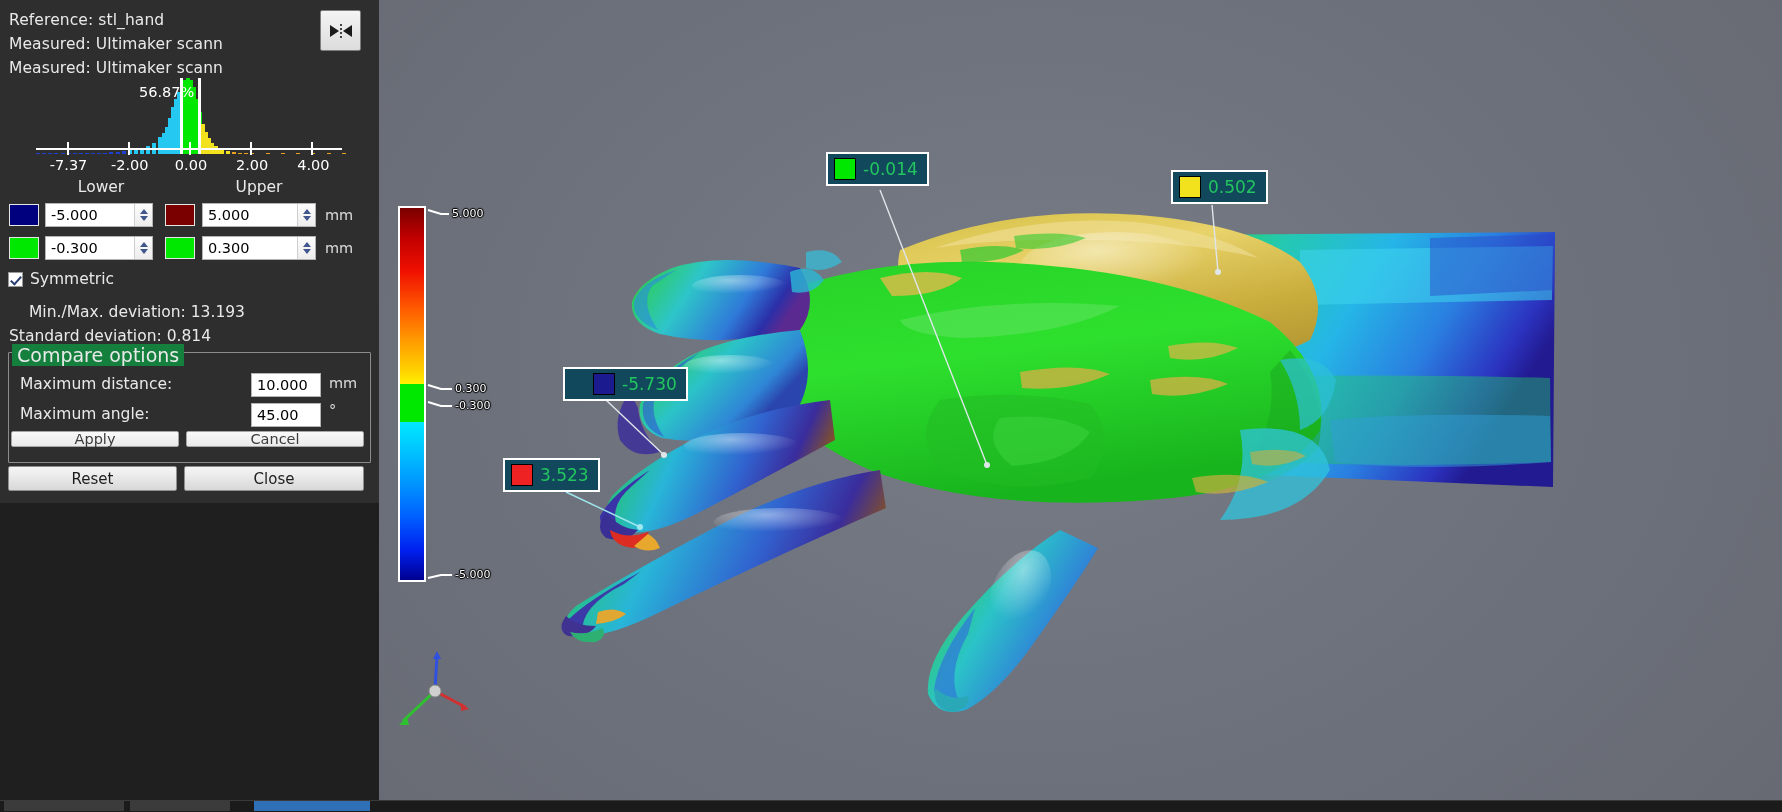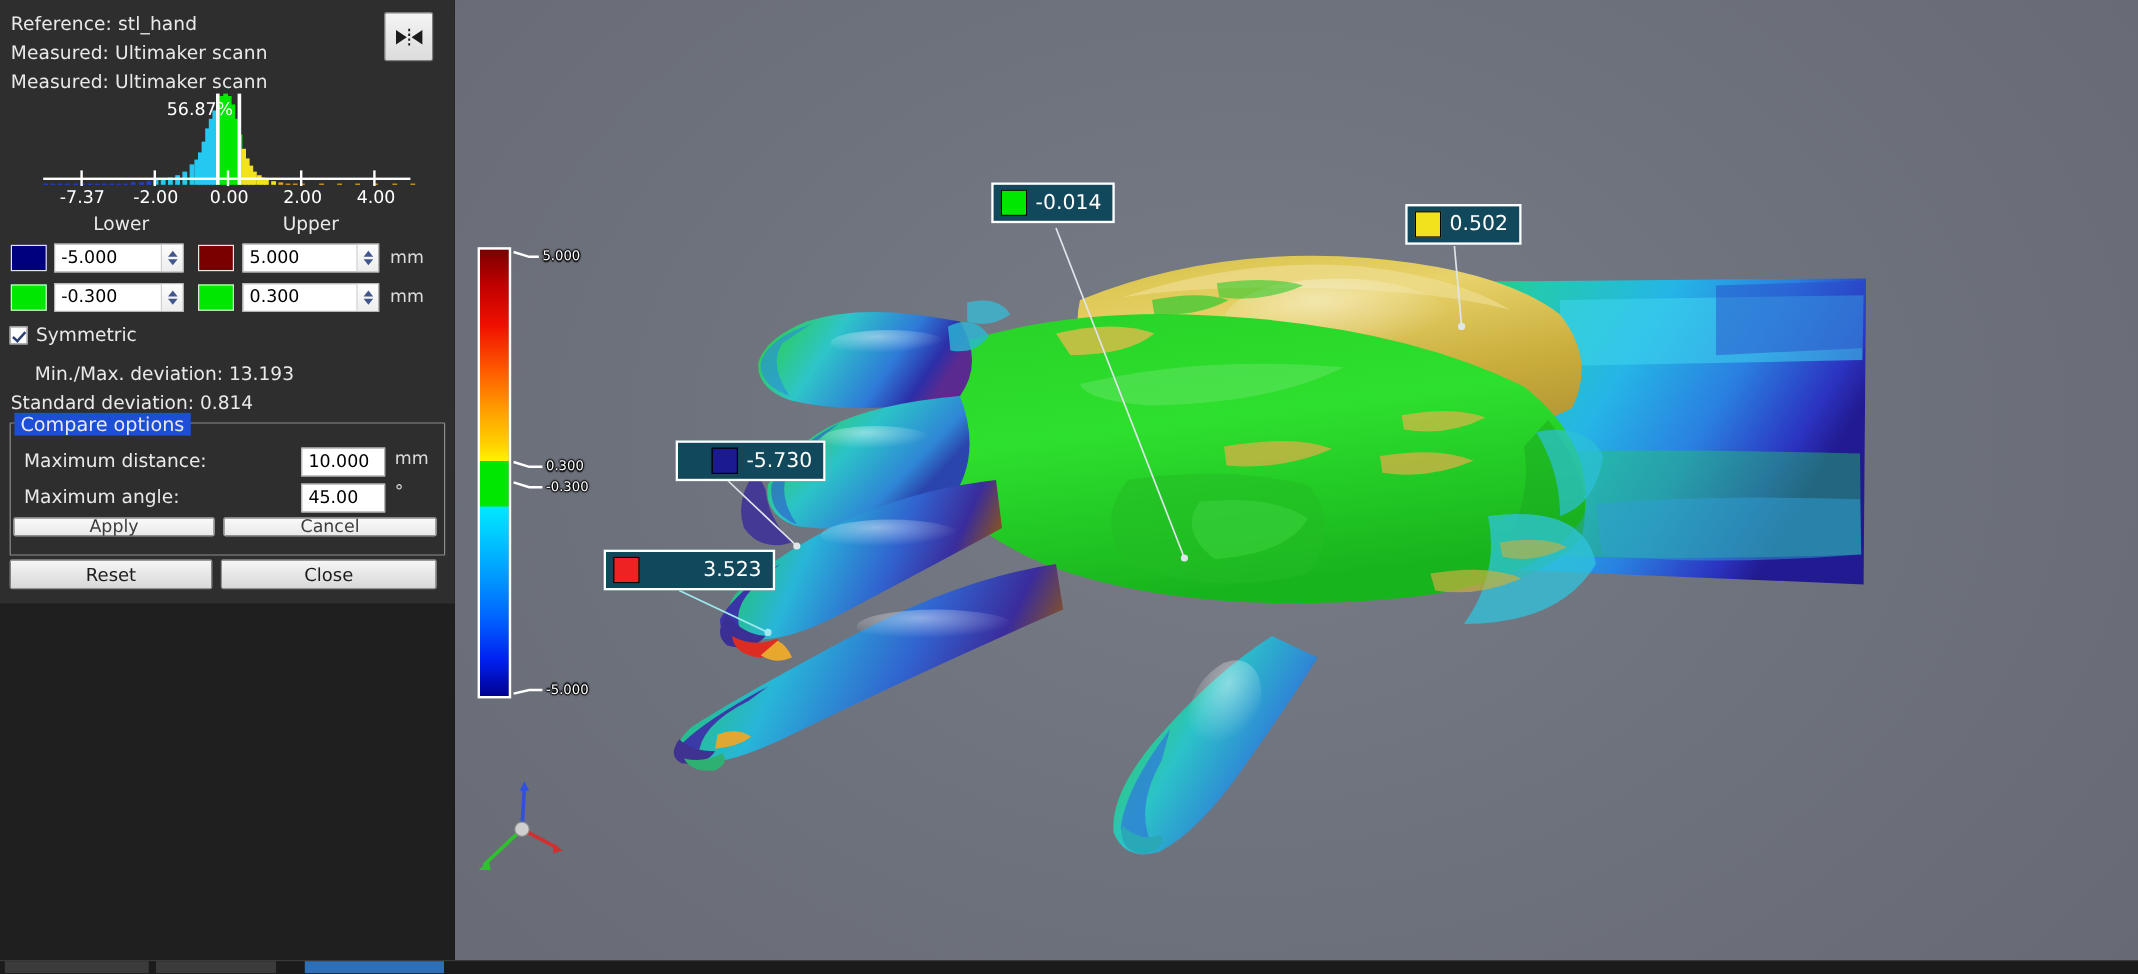--- a/index.html
+++ b/index.html
@@ -212,23 +212,23 @@
   #compare-group {
     position: absolute;
     left: 8px; top: 352px;
     width: 363px; height: 111px;
     border: 1px solid #8c8c8c;
     border-radius: 1px;
   }
   #compare-legend {
     position: absolute;
     left: 12px; top: 344px;
-    background: #1d4ed8;
+    background: #15803d;
     padding: 0 5px;
-    font-size: 16px;
+    font-size: 19px;
     color: #e9e9e9;
   }
   .cmp-lbl {
     position: absolute;
     left: 20px;
     font-size: 15.5px;
     color: #e9e9e9;
     white-space: nowrap;
   }
   #md-lbl { top: 375px; }
@@ -352,21 +352,21 @@
     cursor: pointer;
   }
   .callout .cchip {
     width: 22px; height: 22px;
     border: 1px solid #000;
     margin-right: 7px;
     flex: 0 0 auto;
   }
   .callout .cval {
     font-size: 17px;
-    color: #ffffff;
+    color: #22c55e;
     line-height: 22px;
     white-space: nowrap;
   }
   .leader-svg {
     position: absolute;
     left: 0; top: 0;
     width: 1782px; height: 812px;
     z-index: 25;
     pointer-events: none;
   }
@@ -543,21 +543,21 @@
     <div class="callout" id="callout-yellow" style="left:1171px; top:170px;">
       <span class="cchip" style="background:#f2e21e;"></span>
       <span class="cval">0.502</span>
     </div>
 
     <div class="callout" id="callout-blue" style="left:563px; top:367px;padding-left:28px;">
       <span class="cchip" style="background:#1b1b8f;"></span>
       <span class="cval">-5.730</span>
     </div>
 
-    <div class="callout" id="callout-red" style="left:503px; top:458px;gap:46px;">
+    <div class="callout" id="callout-red" style="left:503px; top:458px;">
       <span class="cchip" style="background:#ee2222;"></span>
       <span class="cval">3.523</span>
     </div>
 
     <svg id="gizmo" viewBox="0 0 80 80" xmlns="http://www.w3.org/2000/svg">
       <line x1="40" y1="44" x2="42" y2="8" stroke="#3050e0" stroke-width="3"></line>
       <line x1="40" y1="44" x2="8" y2="74" stroke="#2fc22f" stroke-width="3"></line>
       <line x1="40" y1="44" x2="70" y2="60" stroke="#d03030" stroke-width="3"></line>
       <circle cx="40" cy="44" r="6" fill="#cfcfcf" stroke="#8a8a8a"></circle>
       <polygon points="42,4 38,12 46,12" fill="#3050e0"></polygon>

